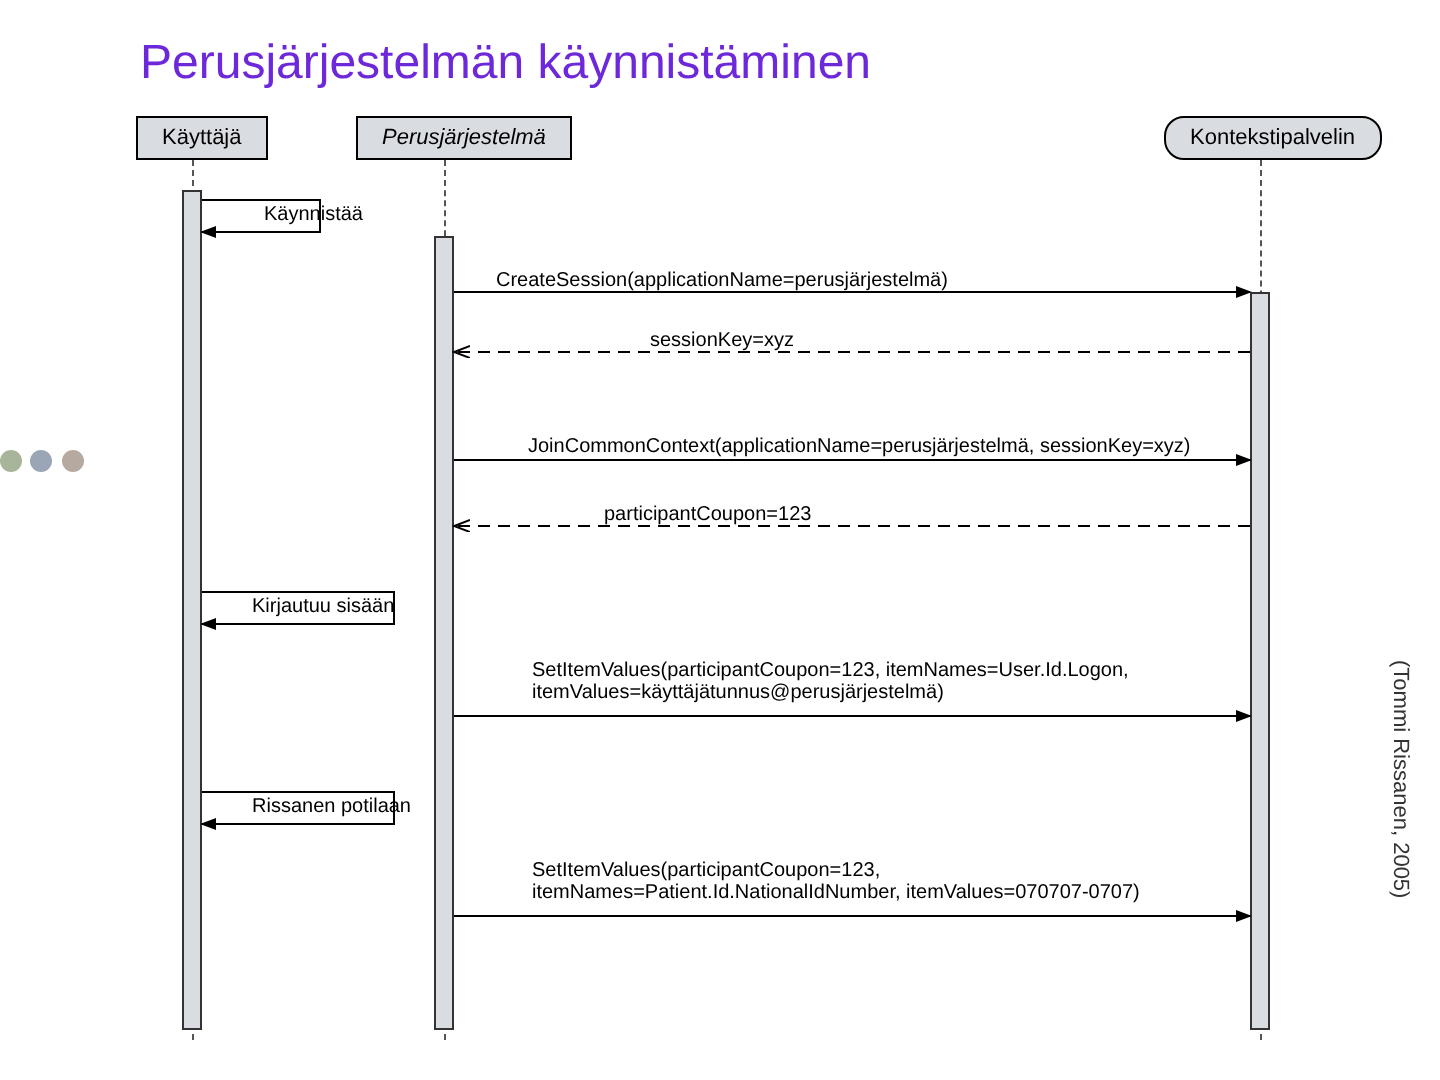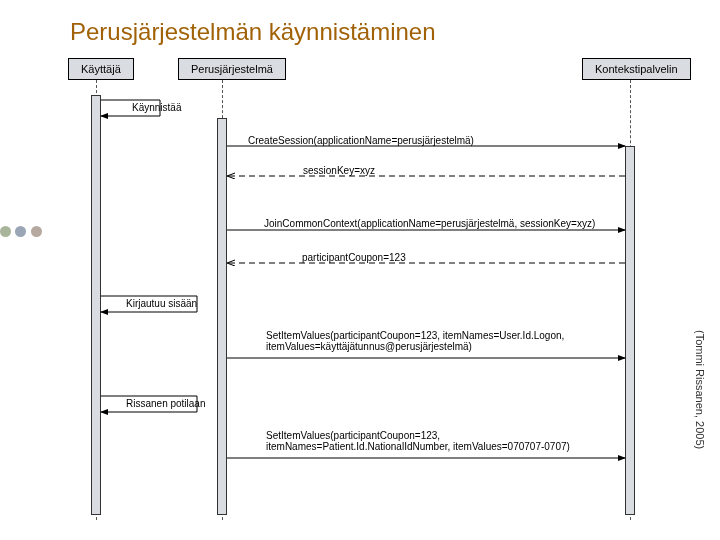--- a/index.html
+++ b/index.html
@@ -9,21 +9,21 @@
     background: #fff;
     font-family: Arial, sans-serif;
     position: relative;
     overflow: hidden;
   }
   .title {
     position: absolute;
     left: 70px;
     top: 18px;
     font-size: 24px;
-    color: #a16207;
+    color: #6d28d9;
   }
   .participant {
     position: absolute;
     border: 1px solid #000;
     background: #d9dce1;
     font-size: 11px;
     padding: 4px 12px;
     text-align: right;
   }
   .lifeline {
@@ -76,34 +76,34 @@
 
 <div class="title">Perusjärjestelmän käynnistäminen</div>
 
 <div class="left-decor">
   <span class="circle" style="background:#a9b59a"></span>
   <span class="circle" style="background:#9aa6b5"></span>
   <span class="circle" style="background:#b5a9a0"></span>
 </div>
 
 <div class="participant" style="left:68px; top:58px;">Käyttäjä</div>
-<div class="participant" style="left:178px; top:58px;">Perusjärjestelmä</div>
-<div class="participant" style="left:582px; top:58px;">Kontekstipalvelin</div>
+<div class="participant" style="left:178px; top:58px;font-style:italic;">Perusjärjestelmä</div>
+<div class="participant" style="left:582px; top:58px;border-radius:10px;">Kontekstipalvelin</div>
 
 <div class="lifeline" style="left:96px; top:80px; height:440px;"></div>
 <div class="lifeline" style="left:222px; top:80px; height:440px;"></div>
 <div class="lifeline" style="left:630px; top:80px; height:440px;"></div>
 
 <div class="activation" style="left:91px; top:95px; height:420px;"></div>
 <div class="activation" style="left:217px; top:118px; height:397px;"></div>
 <div class="activation" style="left:625px; top:146px; height:369px;"></div>
 
 <div class="self-msg" style="left:120px; top:102px;">Käynnistää</div>
 <div class="msg-label" style="left:248px; top:135px;">CreateSession(applicationName=perusjärjestelmä)</div>
-<div class="msg-label" style="left:303px; top:165px;">sessionKey=xyz</div>
+<div class="msg-label" style="left:325px; top:165px;">sessionKey=xyz</div>
 <div class="msg-label" style="left:248px; top:218px;margin-left:16px;">JoinCommonContext(applicationName=perusjärjestelmä, sessionKey=xyz)</div>
 <div class="msg-label" style="left:302px; top:252px;">participantCoupon=123</div>
 <div class="self-msg" style="left:114px; top:298px;">Kirjautuu sisään</div>
 <div class="msg-label" style="left:266px; top:330px; white-space:normal; width:340px;">SetItemValues(participantCoupon=123, itemNames=User.Id.Logon, itemValues=käyttäjätunnus@perusjärjestelmä)</div>
 <div class="self-msg" style="left:114px; top:398px;">Rissanen potilaan</div>
 <div class="msg-label" style="left:266px; top:430px; white-space:normal; width:360px;">SetItemValues(participantCoupon=123, itemNames=Patient.Id.NationalIdNumber, itemValues=070707-0707)</div>
 
 <svg class="arrows">
   <defs>
     <marker id="ah" markerWidth="8" markerHeight="8" refX="7" refY="3" orient="auto">

